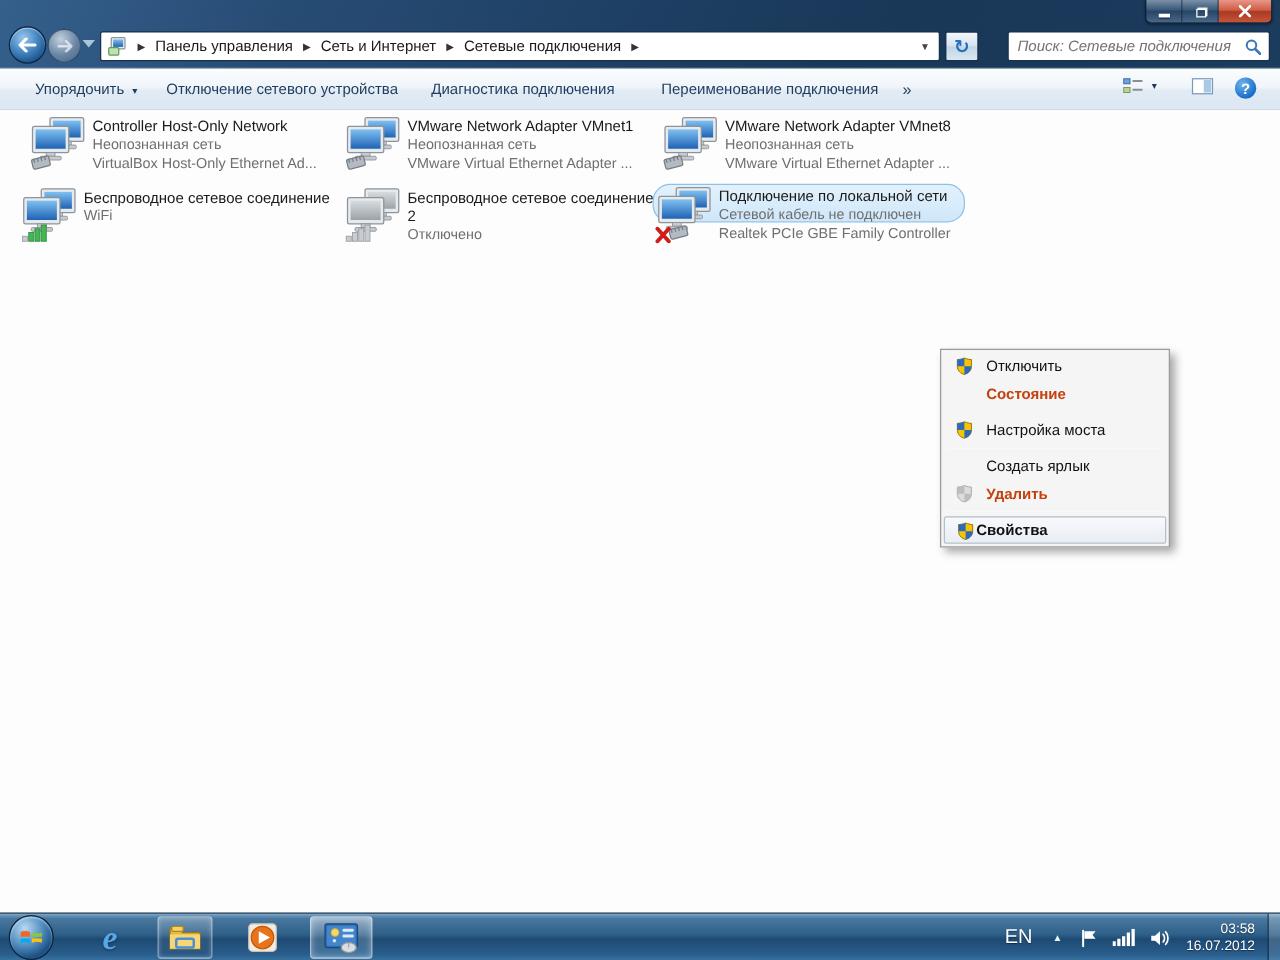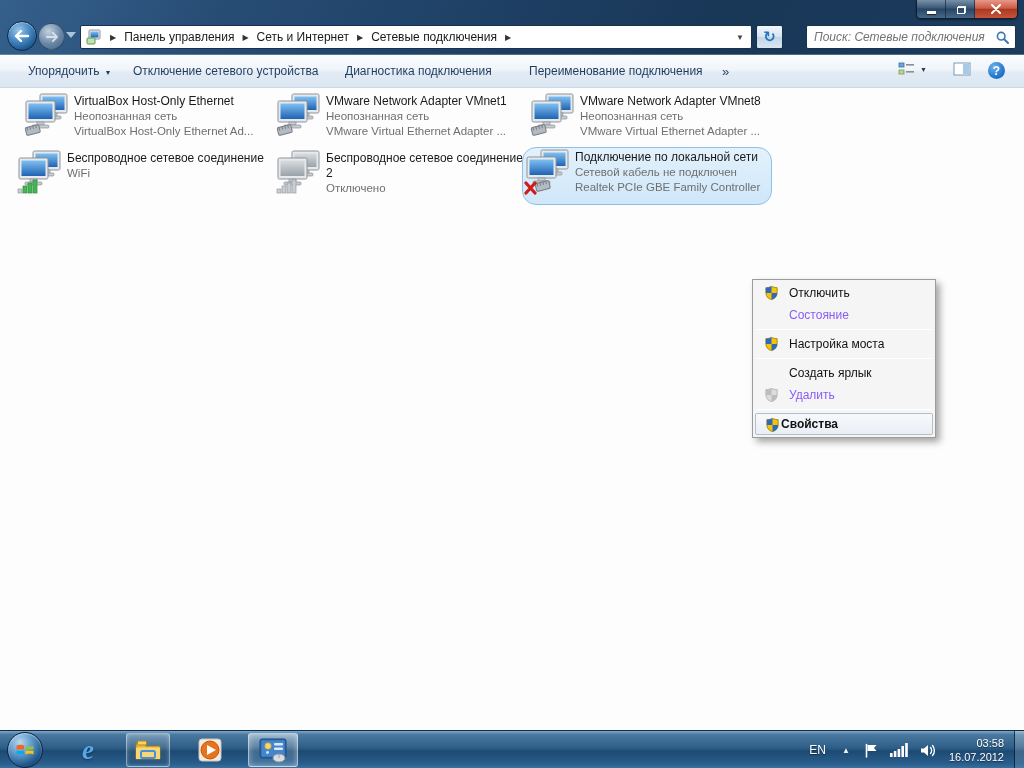--- a/index.html
+++ b/index.html
@@ -58,58 +58,58 @@
     background:linear-gradient(180deg,#fbfdfe 0%,#f0f5fa 45%,#e2ebf4 55%,#dce7f2 100%);
     border-bottom:1px solid #cdd9e6; font-size:12px; color:#1e3c5f; }
   .tb-item { position:absolute; top:9px; white-space:nowrap; cursor:default; }
   .tb-arrow { font-size:7px; margin-left:5px; color:#1e3c5f; }
   .tb-iconbtn { position:absolute; top:7px; display:flex; align-items:center; }
 
   
   .content { position:absolute; left:0; top:88px; width:1024px; height:642px; background:#fdfdfe; }
   .tile { position:absolute; width:250px; height:48px; }
   .tile.sel { background:linear-gradient(180deg,#e3f1fc,#cfe7f9); border:1px solid #8ec1e8; border-radius:14px;
-    width:250px; height:58px; }
+    width:250px; height:31px; }
   .tile-icon { position:absolute; left:1px; top:1px; }
   .tile-text { position:absolute; left:52px; top:2px; width:200px; line-height:15px; }
   .tile-name { font-size:12px; color:#1a1a1a; }
   .tile-status { font-size:11.5px; color:#6f6f6f; }
   .net-icon .frame { fill:#e7eaed; stroke:#8d9399; stroke-width:1; }
   .net-icon .screen-blue { fill:url(#scrBlue); }
   .net-icon .screen-gray { fill:url(#scrGray); }
   .net-icon .neck,.net-icon .base { fill:#c6cbd0; stroke:#8d9399; stroke-width:.7; }
   .net-icon .plug { fill:#b3bac1; stroke:#767d85; stroke-width:1; }
   .net-icon .bar-green { fill:#45b654; stroke:#2f8c3c; stroke-width:.7; }
   .net-icon .bar-gray { fill:#c9cdd1; stroke:#999fa6; stroke-width:.7; }
   .net-icon .redx { stroke:#d11a1a; stroke-width:3.2; stroke-linecap:round; }
 
   
   .ctx-menu { position:absolute; left:752px; top:191px; width:184px; background:#f5f5f5;
     border:1px solid #9b9b9b; box-shadow:4px 4px 7px rgba(0,0,0,.35); padding:2px; z-index:50; font-size:12px; }
   .ctx-item { position:relative; height:22px; line-height:22px; padding-left:34px; color:#111; white-space:nowrap; }
-  .ctx-item.disabled { color:#8b5cf6; }
+  .ctx-item.disabled { color:#c2410c;font-weight:bold; }
   .ctx-item.default-item { font-weight:bold;
     background:linear-gradient(180deg,#f7f9fc,#e9eef5); border:1px solid #b4bfcd; border-radius:2px;
     height:22px; line-height:20px;padding-left:25px; }
   .ctx-sep { height:1px; background:#dcdcdc; border-bottom:1px solid #fff; margin:3px 1px; }
   .ctx-shield { position:absolute; left:9px; top:3px; }
 
   
   .taskbar { position:absolute; left:0; top:730px; width:1024px; height:38px;
     background:linear-gradient(180deg,#7ea7cb 0%,#49789f 10%,#2e5f88 45%,#1d4a73 55%,#2a5d8c 88%,#35719f 100%);
     border-top:1px solid #0f2c47; }
   .start-orb { position:absolute; left:7px; top:1px; width:36px; height:36px; border-radius:50%;
     background:radial-gradient(circle at 35% 28%, #b7d9f2 0%, #5d97c7 38%, #1f5588 70%, #0e3156 100%);
     border:1px solid #0a2440; box-shadow:inset 0 1px 2px rgba(255,255,255,.6); display:flex; align-items:center; justify-content:center; }
   .task-btn { position:absolute; top:2px; height:34px; border-radius:3px; display:flex; align-items:center; justify-content:center; }
   .task-btn.running { border:1px solid rgba(255,255,255,.45); background:linear-gradient(180deg,rgba(255,255,255,.25),rgba(255,255,255,.08) 50%,rgba(0,0,0,.08)); box-shadow:inset 0 0 4px rgba(255,255,255,.3); }
   .task-btn.active { border:1px solid rgba(255,255,255,.55); background:linear-gradient(180deg,rgba(255,255,255,.42),rgba(255,255,255,.18) 50%,rgba(120,170,210,.25)); box-shadow:inset 0 0 6px rgba(255,255,255,.45); }
   .ie-e { font-family:"Liberation Serif","DejaVu Serif",serif; font-style:italic; font-weight:bold; font-size:27px; color:#55a7e8; text-shadow:0 1px 2px rgba(0,0,0,.4); }
   .tray { position:absolute; right:0; top:0; height:38px; display:flex; align-items:center; color:#fff; }
-  .tray-lang { font-size:12px; color:#fff; text-shadow:0 1px 1px rgba(0,0,0,.5); margin-right:16px; }
+  .tray-lang { font-size:16px; color:#fff; text-shadow:0 1px 1px rgba(0,0,0,.5); margin-right:16px; }
   .tray-expand { font-size:8px; color:#eaf2f8; margin-right:14px; }
   .tray-ico { margin-right:12px; display:flex; align-items:center; }
   .tray-clock { text-align:right; font-size:11px; line-height:14px; text-shadow:0 1px 1px rgba(0,0,0,.5); margin-right:10px; }
   .show-desktop { width:10px; height:38px; border-left:1px solid rgba(5,25,45,.8); background:linear-gradient(180deg,rgba(255,255,255,.25),rgba(255,255,255,.08)); }
 </style>
 </head>
 <body>
 
 <div class="screen">
 
@@ -230,21 +230,21 @@
             <rect class="screen-blue" x="5.5" y="10.5" width="24" height="15.5"></rect>
             <rect class="neck" x="14" y="29" width="7" height="3"></rect>
             <rect class="base" x="9" y="32" width="17" height="3" rx="1"></rect>
           </g>
         <g transform="rotate(-14 10 38)">
             <rect class="plug" x="3" y="33" width="14" height="8" rx="1.5"></rect>
             <path d="M5 33 L5 36 M8 33 L8 36 M11 33 L11 36 M14 33 L14 36" stroke="#767d85" stroke-width="1"></path>
           </g>
       </svg>
       <div class="tile-text">
-        <div class="tile-name">VirtualBox Host-Only Ethernet</div>
+        <div class="tile-name">Controller Host-Only Network</div>
         <div class="tile-status">Неопознанная сеть</div>
         <div class="tile-status">VirtualBox Host-Only Ethernet Ad...</div>
       </div>
     </div>
 
     <div class="tile" style="left:274px;top:4px">
       <svg class="tile-icon net-icon" width="52" height="46" viewBox="0 0 52 46">
         <g>
             <rect class="frame" x="17" y="1" width="27" height="19" rx="1.5"></rect>
             <rect class="screen-blue" x="19.5" y="3.5" width="22" height="13.5"></rect>

